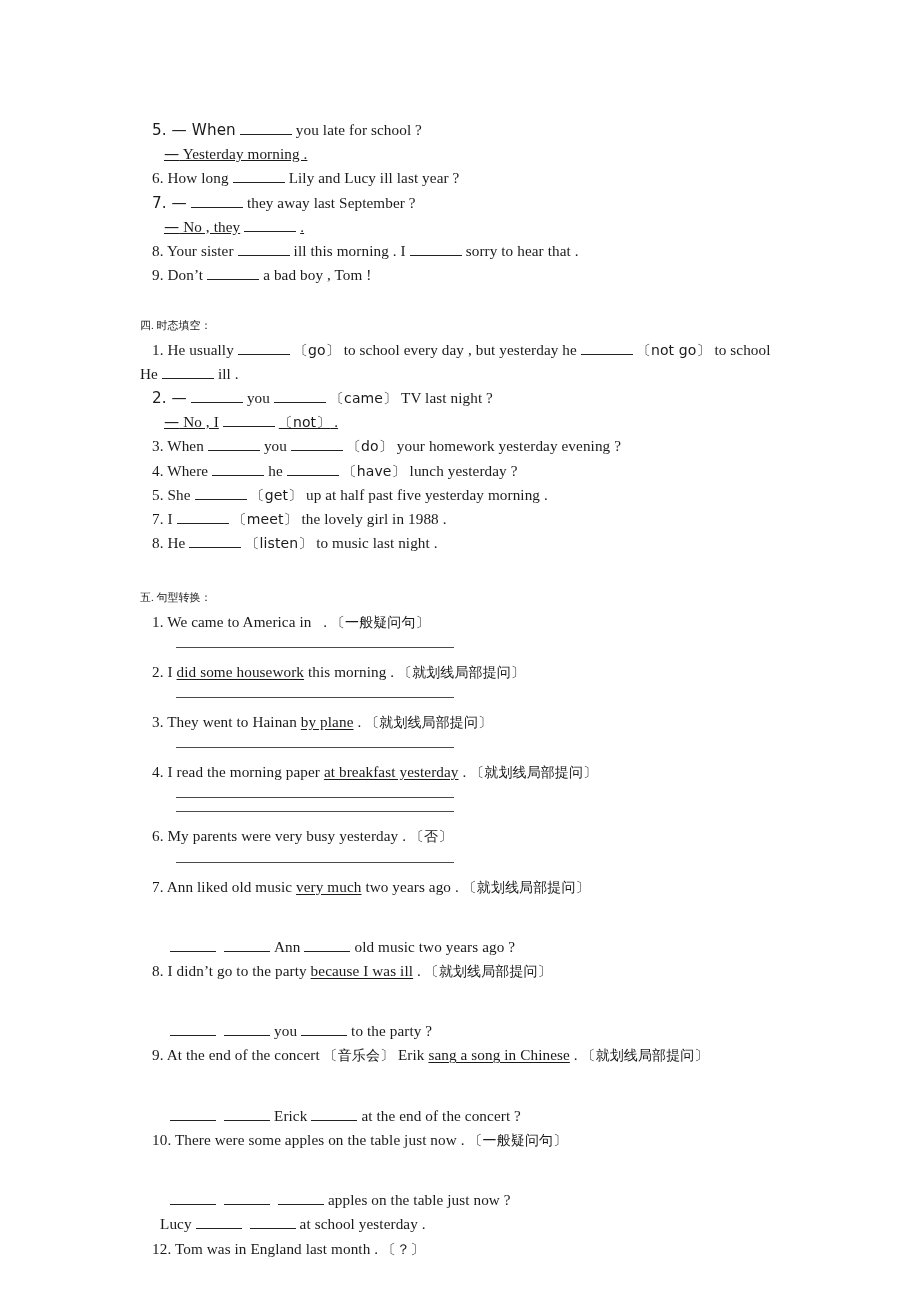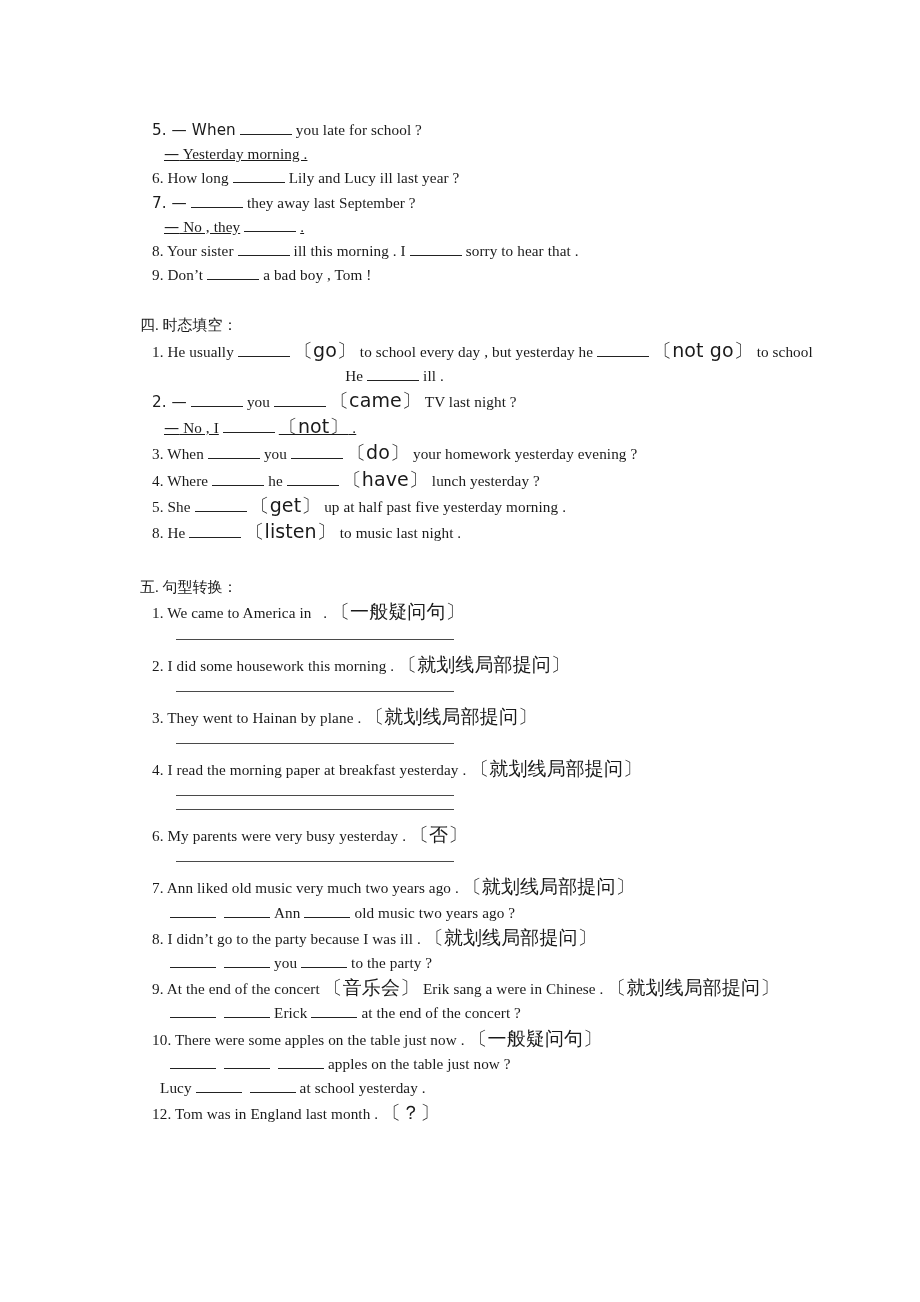--- a/index.html
+++ b/index.html
@@ -24,26 +24,26 @@
 
   
   .line {
     font-size: 15.2px;
     line-height: 24.2px;
     white-space: nowrap;
     letter-spacing: 0.1px;
   }
   .indent-num   { padding-left: 12px; }   
   .indent-dash  { padding-left: 24px; text-decoration: underline; }   
-  .indent-ans   { padding-left: 26px; }   
+  .indent-ans   { padding-left: 26px; margin-top: 36px; }   
   .indent-ans2  { padding-left: 20px; }   
-  .flush        { padding-left: 0; text-align: center; }      
+  .flush        { padding-left: 0; }      
 
   .heading {
-    font-size: 15px;
+    font-size: 11px;
     line-height: 24.2px;
     white-space: nowrap;
   }
 
   
   .gap-sec   { height: 26px; }
   .gap-sec2  { height: 30px; }
 
   
   .blank {
@@ -58,26 +58,26 @@
 
   
   .answer-rule {
     width: 278px;
     margin: 13px 0 12px 36px;
     border-bottom: 1.5px solid #4a4a4a;
     height: 0;
   }
 
   
-  .ul { text-underline-offset: 2px; }
+  .ul { text-decoration: underline; text-underline-offset: 2px; }
 
   
   .cjk {
     font-family: "DejaVu Sans", "Liberation Sans", sans-serif;
-    font-size: 19px;
+    font-size: 14px;
   }
   .dash { font-family: "DejaVu Sans", sans-serif; }
 </style>
 </head>
 <body>
 
 <div class="page">
 
   <div>
 
@@ -138,20 +138,23 @@
 
     <div class="line indent-num">
       4. Where<span class="blank"></span>he<span class="blank"></span><span class="cjk">〔have〕</span> lunch yesterday ?
     </div>
 
     <div class="line indent-num">
       5. She<span class="blank"></span><span class="cjk">〔get〕</span> up at half past five yesterday morning .
     </div>
 
 
+    <div class="line indent-num">
+      7. I<span class="blank"></span><span class="cjk">〔meet〕</span> the lovely girl in 1988 .
+    </div>
 
     <div class="line indent-num">
       8. He<span class="blank"></span><span class="cjk">〔listen〕</span> to music last night .
     </div>
   </div>
 
   <div class="gap-sec2"></div>
 
   <div class="heading">五. 句型转换：</div>
 
@@ -192,21 +195,21 @@
     </div>
 
     <div class="line indent-num">
       8. I didn’t go to the party <span class="ul">because I was ill</span> . <span class="cjk">〔就划线局部提问〕</span>
     </div>
     <div class="line indent-ans">
       <span class="blank narrow"></span><span class="blank narrow"></span>you<span class="blank narrow"></span>to the party ?
     </div>
 
     <div class="line indent-num">
-      9. At the end of the concert <span class="cjk">〔音乐会〕</span> Erik <span class="ul">sang a were in Chinese</span> . <span class="cjk">〔就划线局部提问〕</span>
+      9. At the end of the concert <span class="cjk">〔音乐会〕</span> Erik <span class="ul">sang a song in Chinese</span> . <span class="cjk">〔就划线局部提问〕</span>
     </div>
     <div class="line indent-ans">
       <span class="blank narrow"></span><span class="blank narrow"></span>Erick<span class="blank narrow"></span>at the end of the concert ?
     </div>
 
     <div class="line indent-num">
       10. There were some apples on the table just now . <span class="cjk">〔一般疑问句〕</span>
     </div>
     <div class="line indent-ans">
       <span class="blank narrow"></span><span class="blank narrow"></span><span class="blank narrow"></span>apples on the table just now ?

